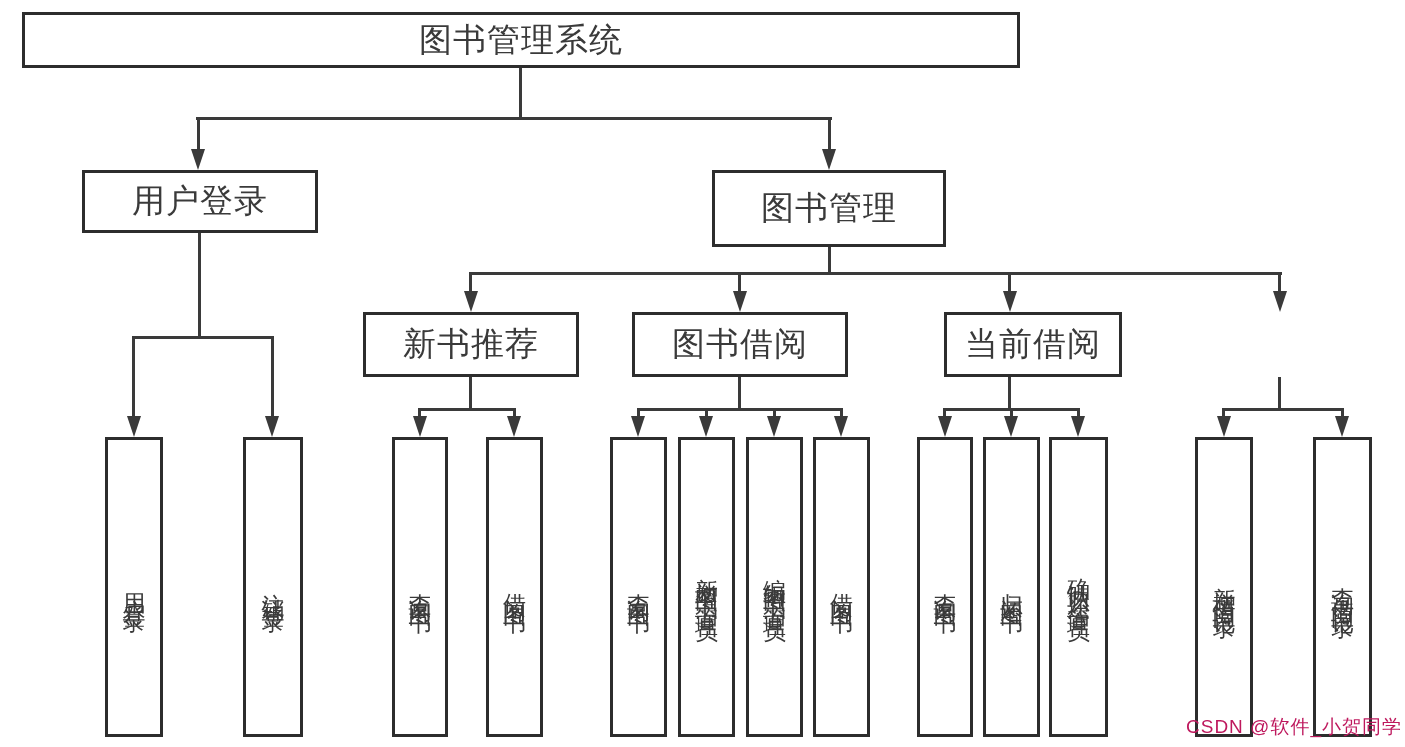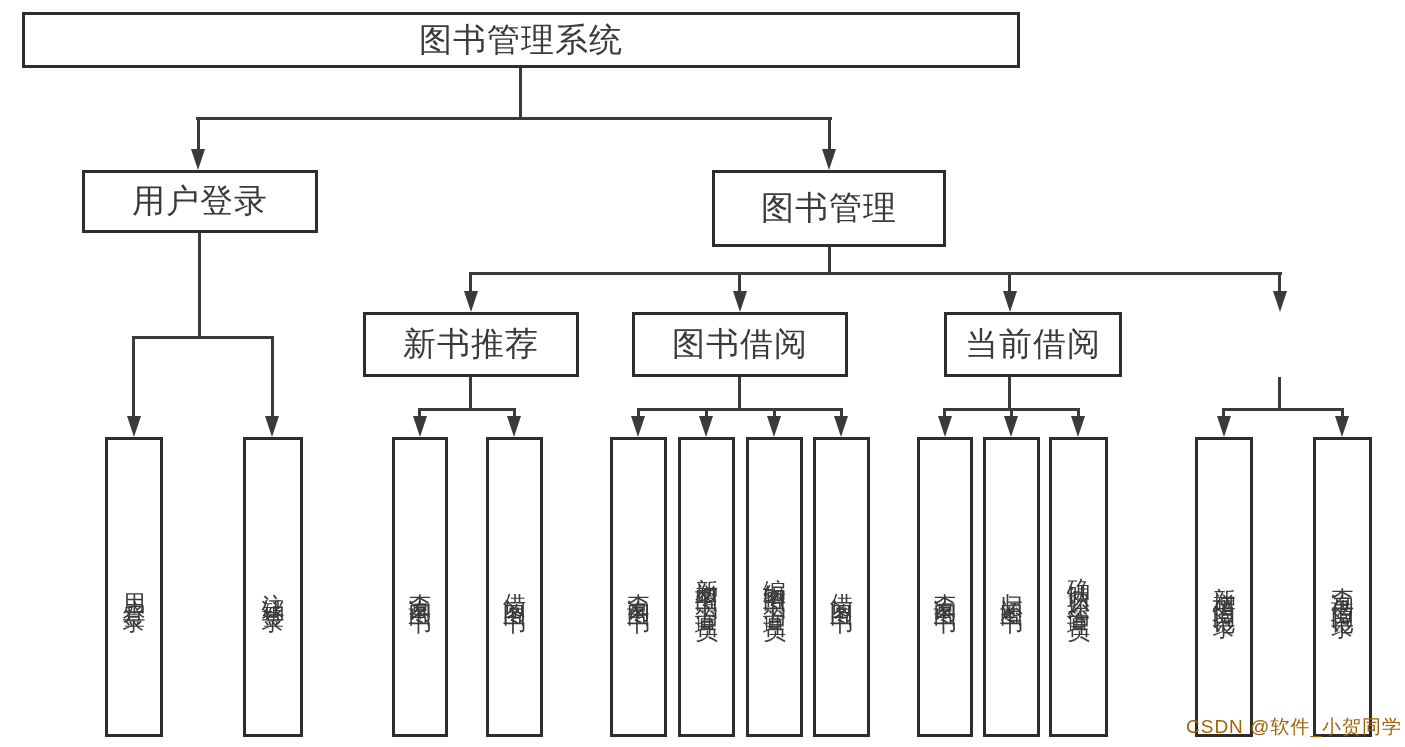--- a/index.html
+++ b/index.html
@@ -41,21 +41,21 @@
     border-left: 7px solid transparent;
     border-right: 7px solid transparent;
     border-top: 21px solid #3a3a3a;
     z-index: 1;
   }
   .watermark {
     position: absolute;
     left: 1186px;
     top: 714px;
     font-size: 19px;
-    color: #a16207;
+    color: #be185d;
     letter-spacing: 1px;
     white-space: nowrap;
     z-index: 5;
   }
 </style>
 </head>
 <body>
 
 <div class="canvas">
 

